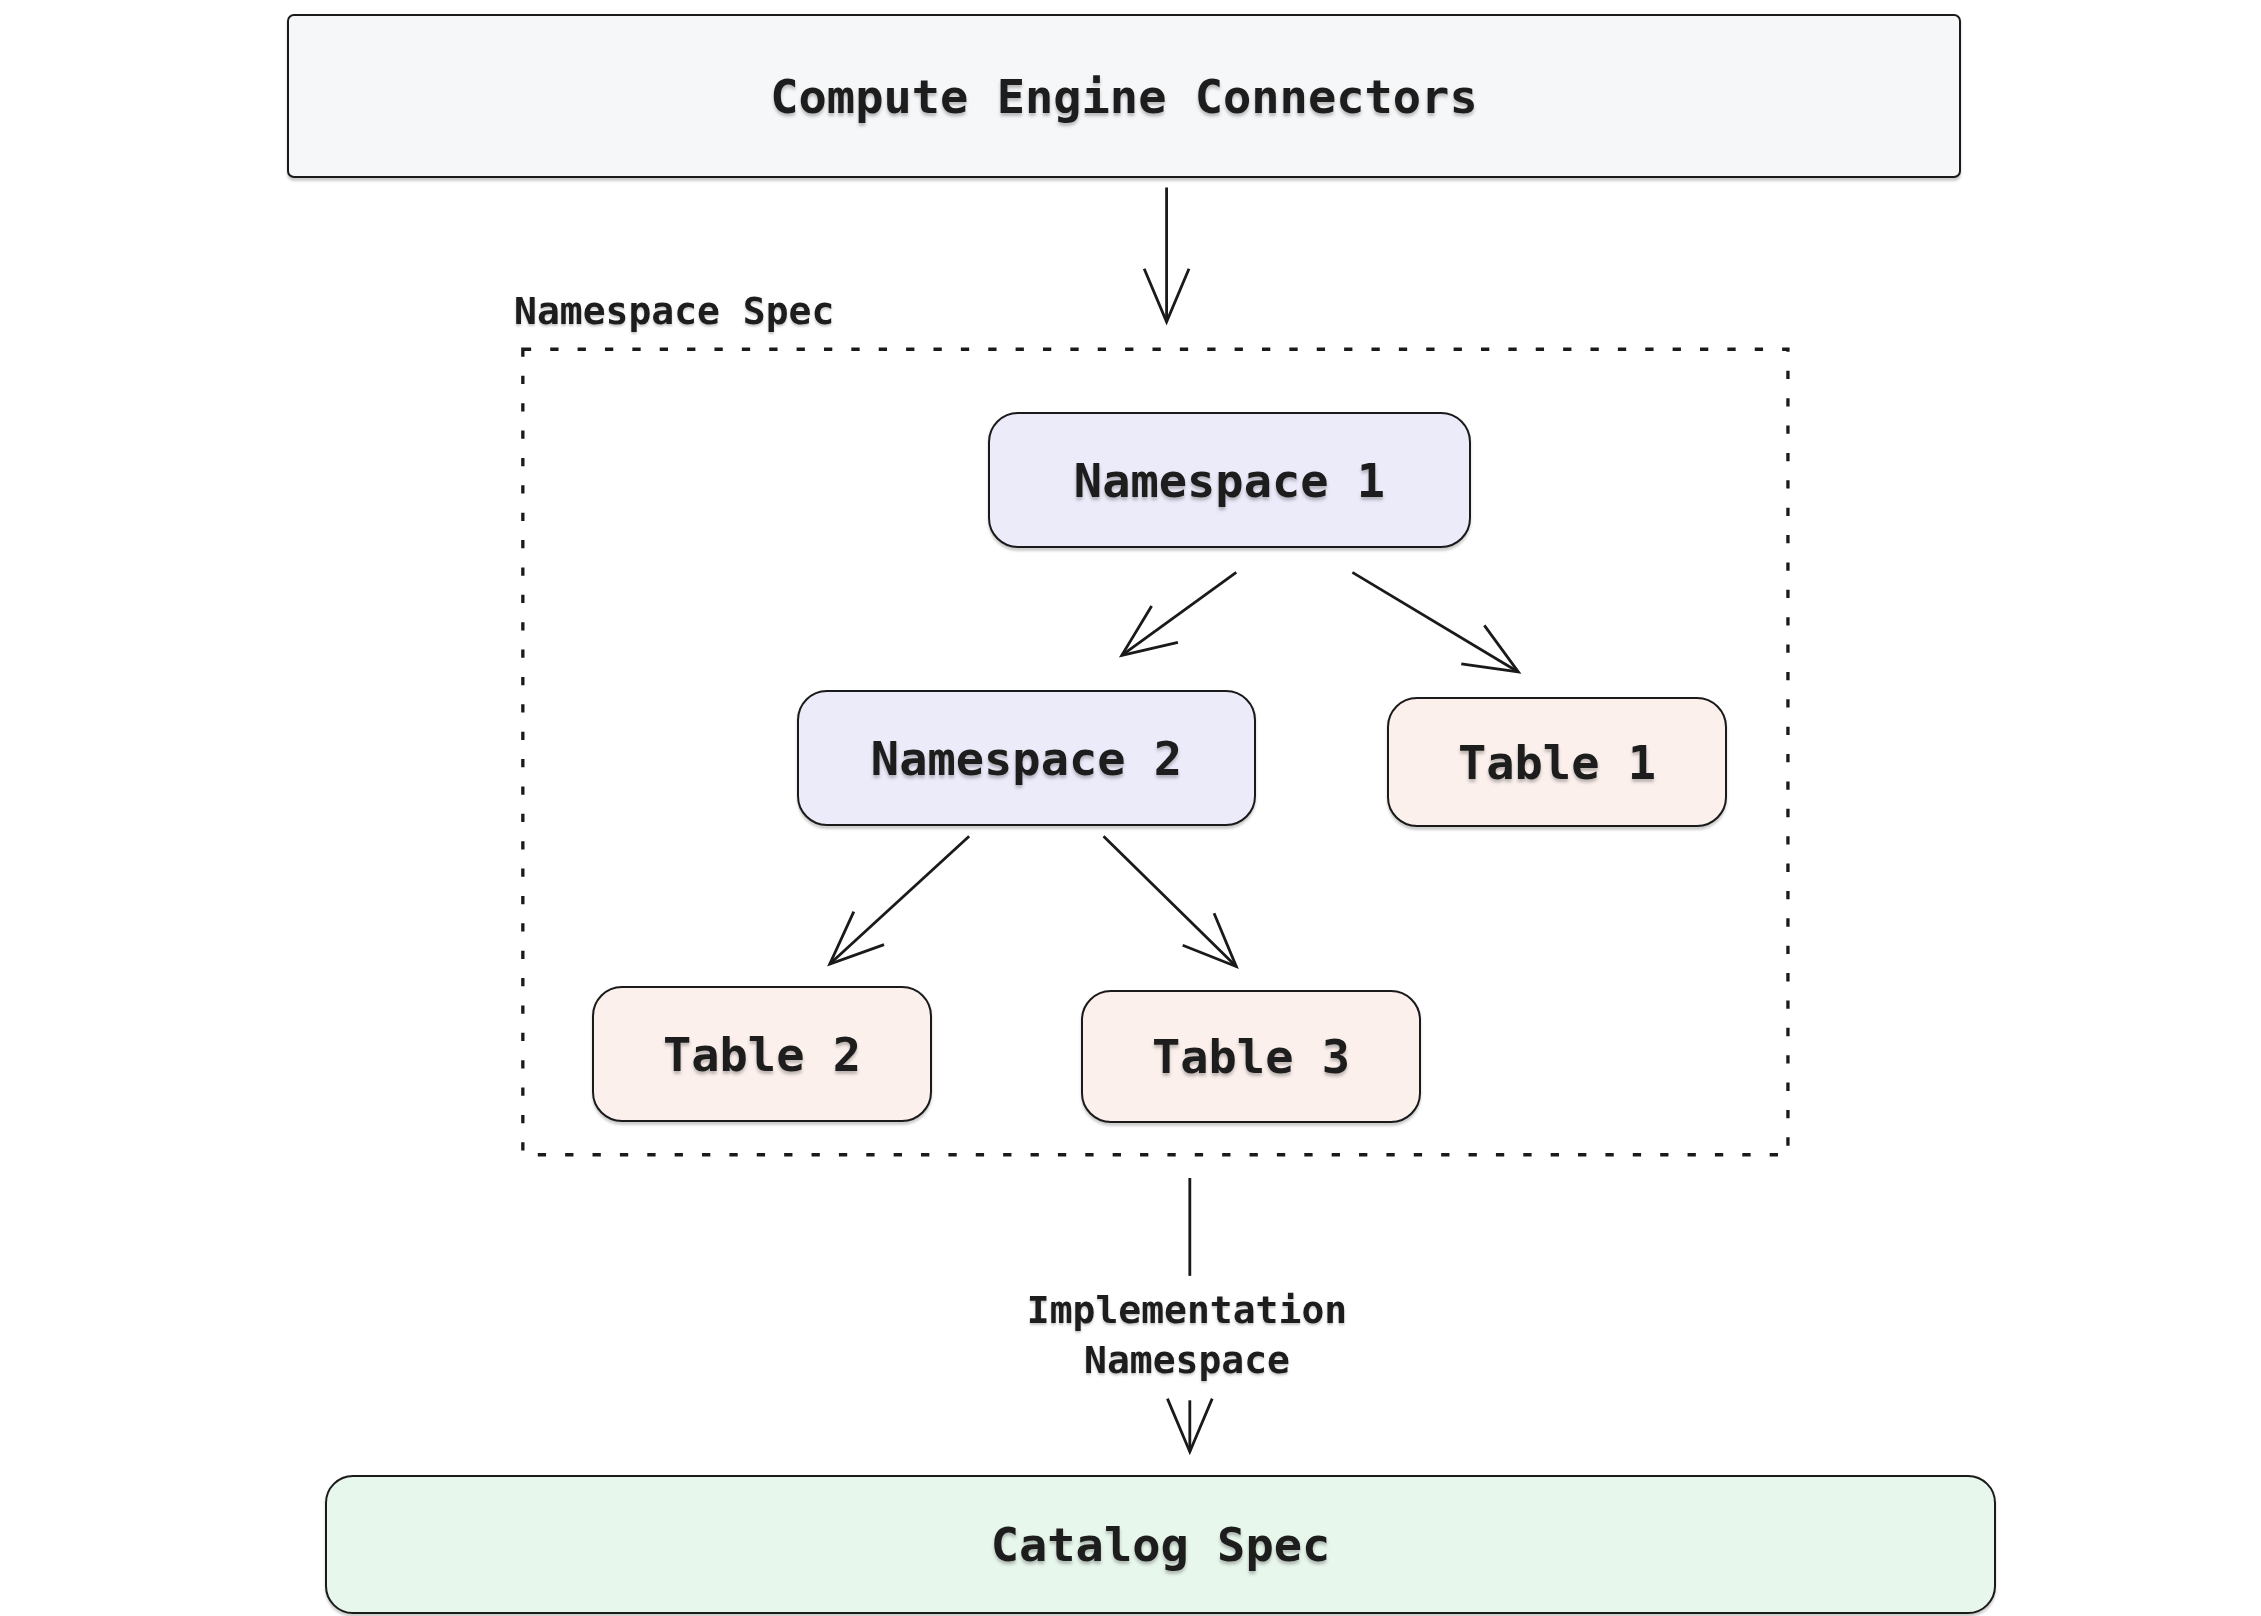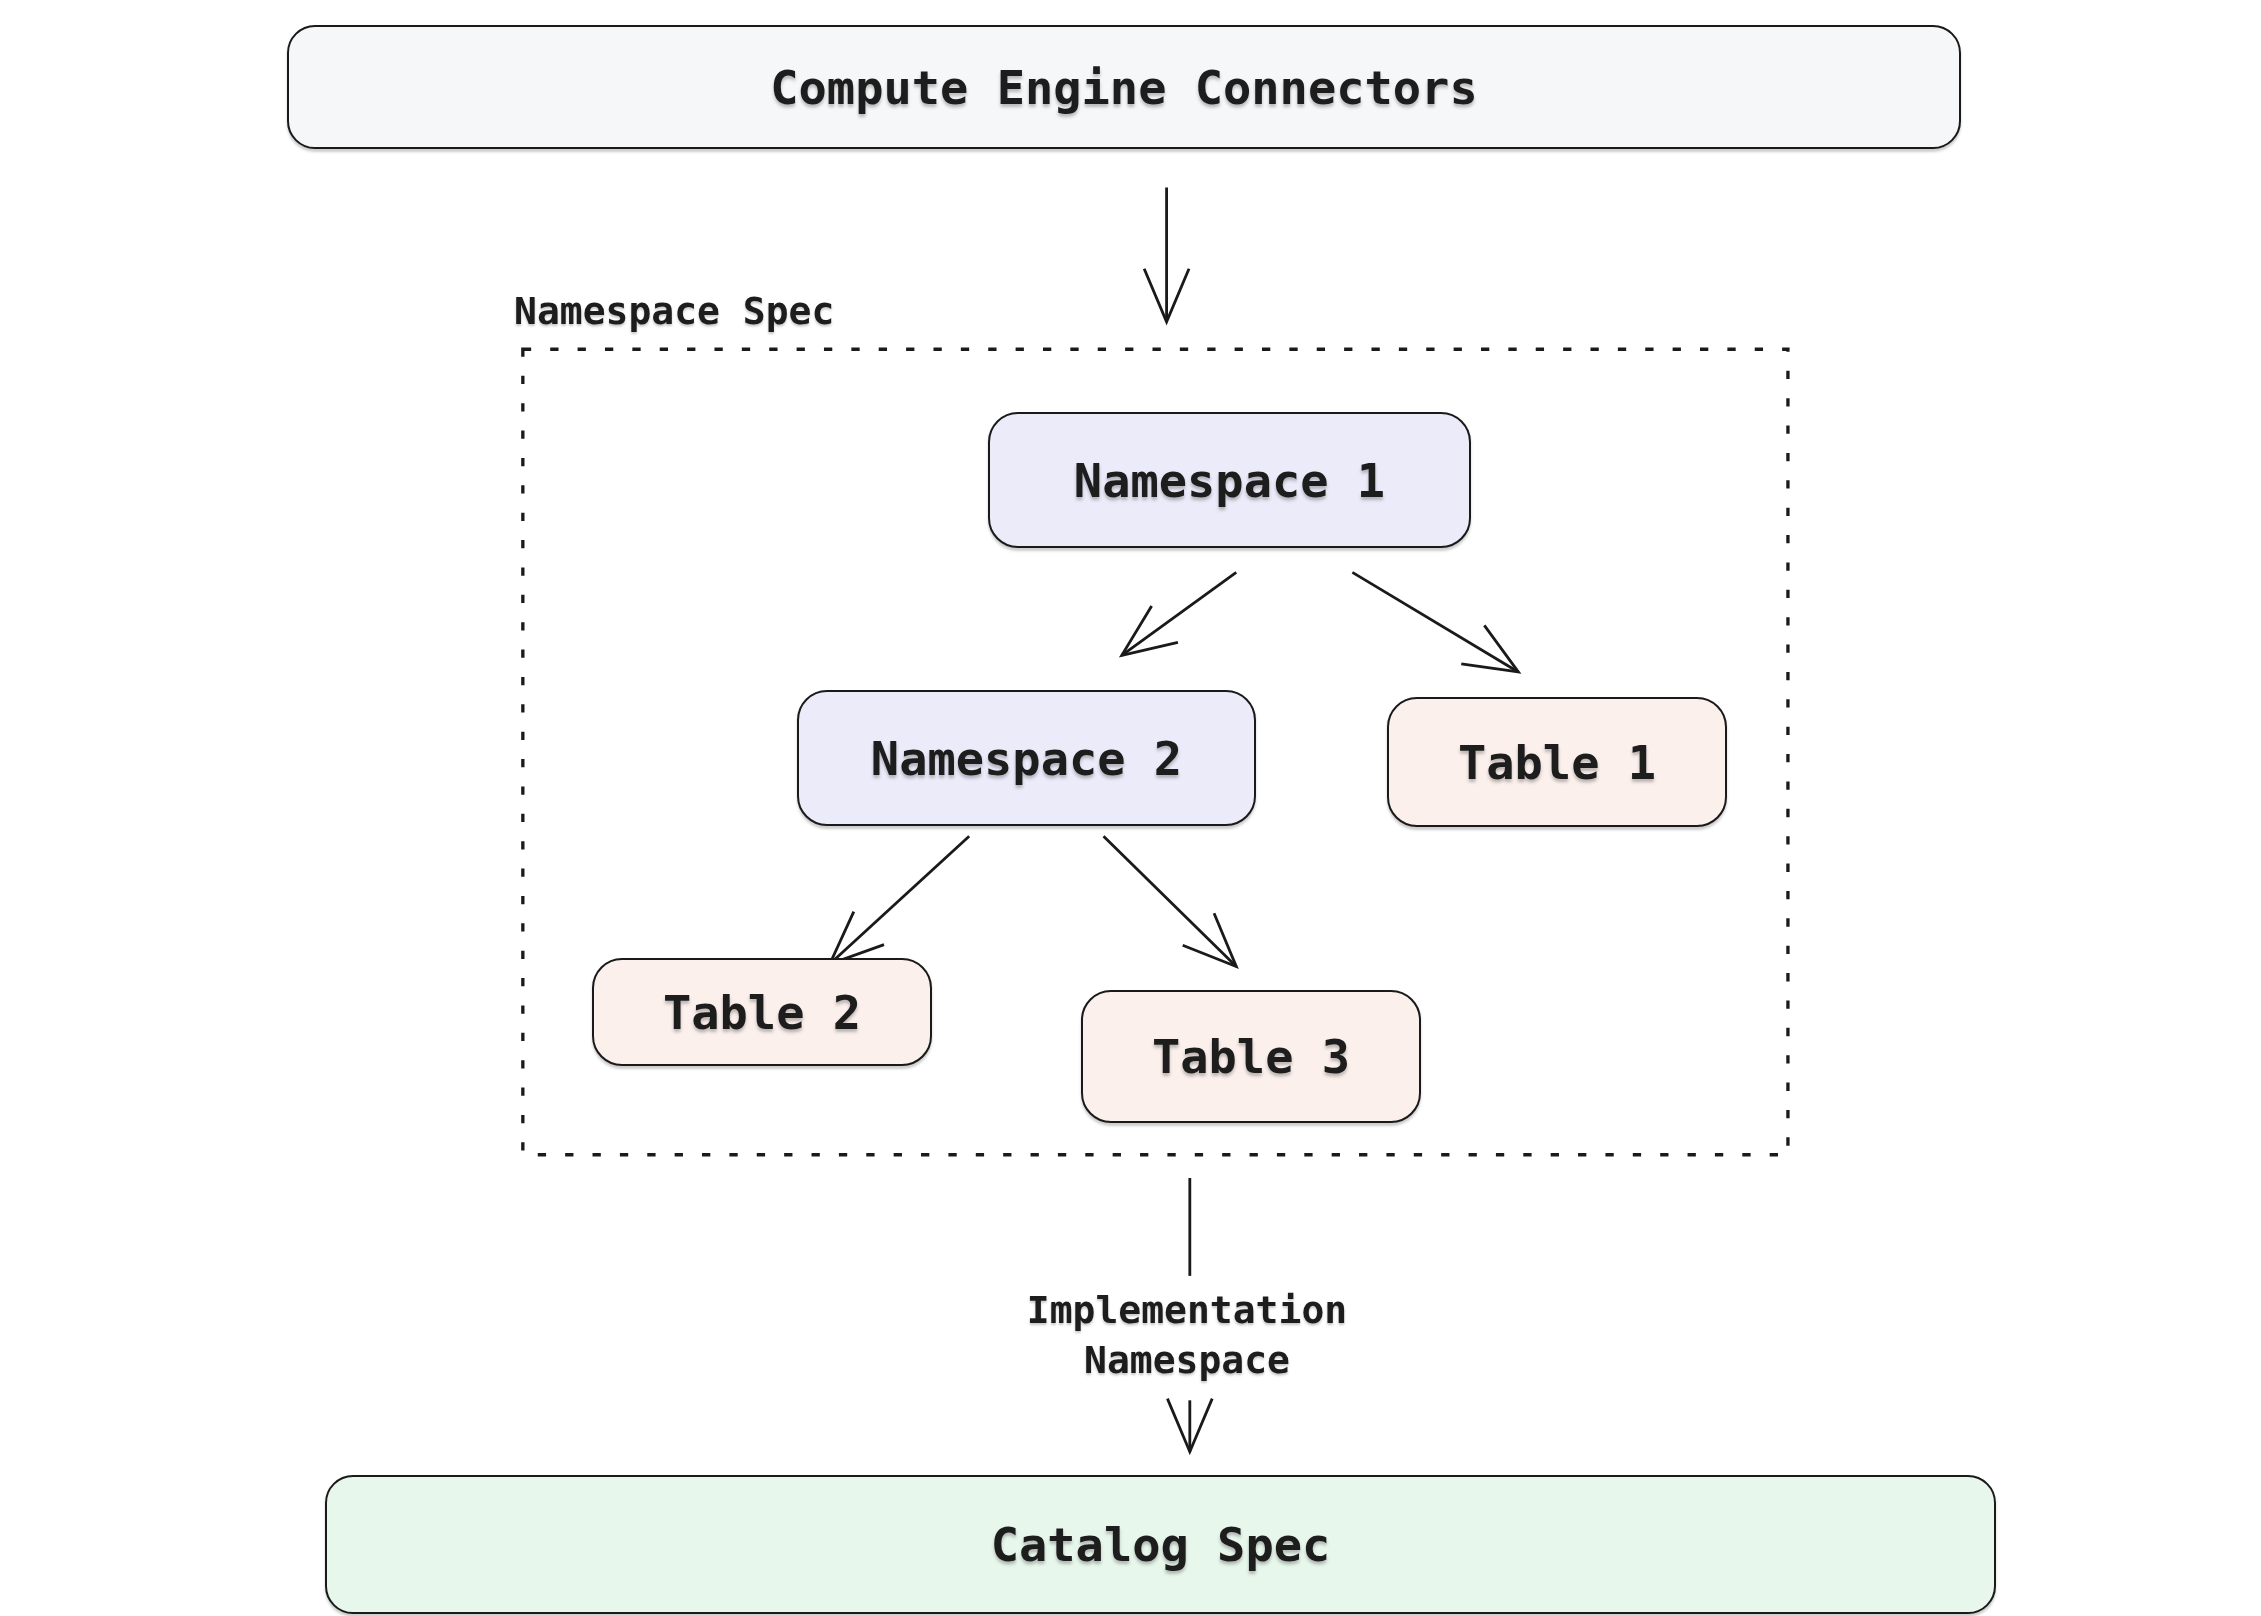--- a/index.html
+++ b/index.html
@@ -69,25 +69,25 @@
   }
   #edge-label {
     left: 938px;
     top: 1285px;
     width: 498px;
     text-align: center;
     line-height: 50px;
     background: var(--background, #ffffff);
   }
   
-  #node-compute  { left: 287px;  top: 25px;   width: 1674px; height: 124px; }
+  #node-compute  { left: 287px;  top: 14px;   width: 1674px; height: 164px; border-radius: 7px; }
   #node-ns1      { left: 988px; top: 412px;  width: 483px;  height: 136px; }
   #node-ns2      { left: 797px;  top: 690px;  width: 459px;  height: 136px; }
   #node-t1       { left: 1387px; top: 697px;  width: 340px;  height: 130px; }
-  #node-t2       { left: 592px;  top: 958px; width: 340px;  height: 108px; text-align: right; }
+  #node-t2       { left: 592px;  top: 986px; width: 340px;  height: 136px; text-align: right; }
   #node-t3       { left: 1081px; top: 990px; width: 340px;  height: 133px; }
   #node-catalog  { left: 325px;  top: 1475px; width: 1671px; height: 139px; }
 </style>
 </head>
 <body>
 
 <div id="canvas">
 
   <svg id="edge-layer" viewBox="0 0 2725 1948" xmlns="http://www.w3.org/2000/svg">
     <defs>

